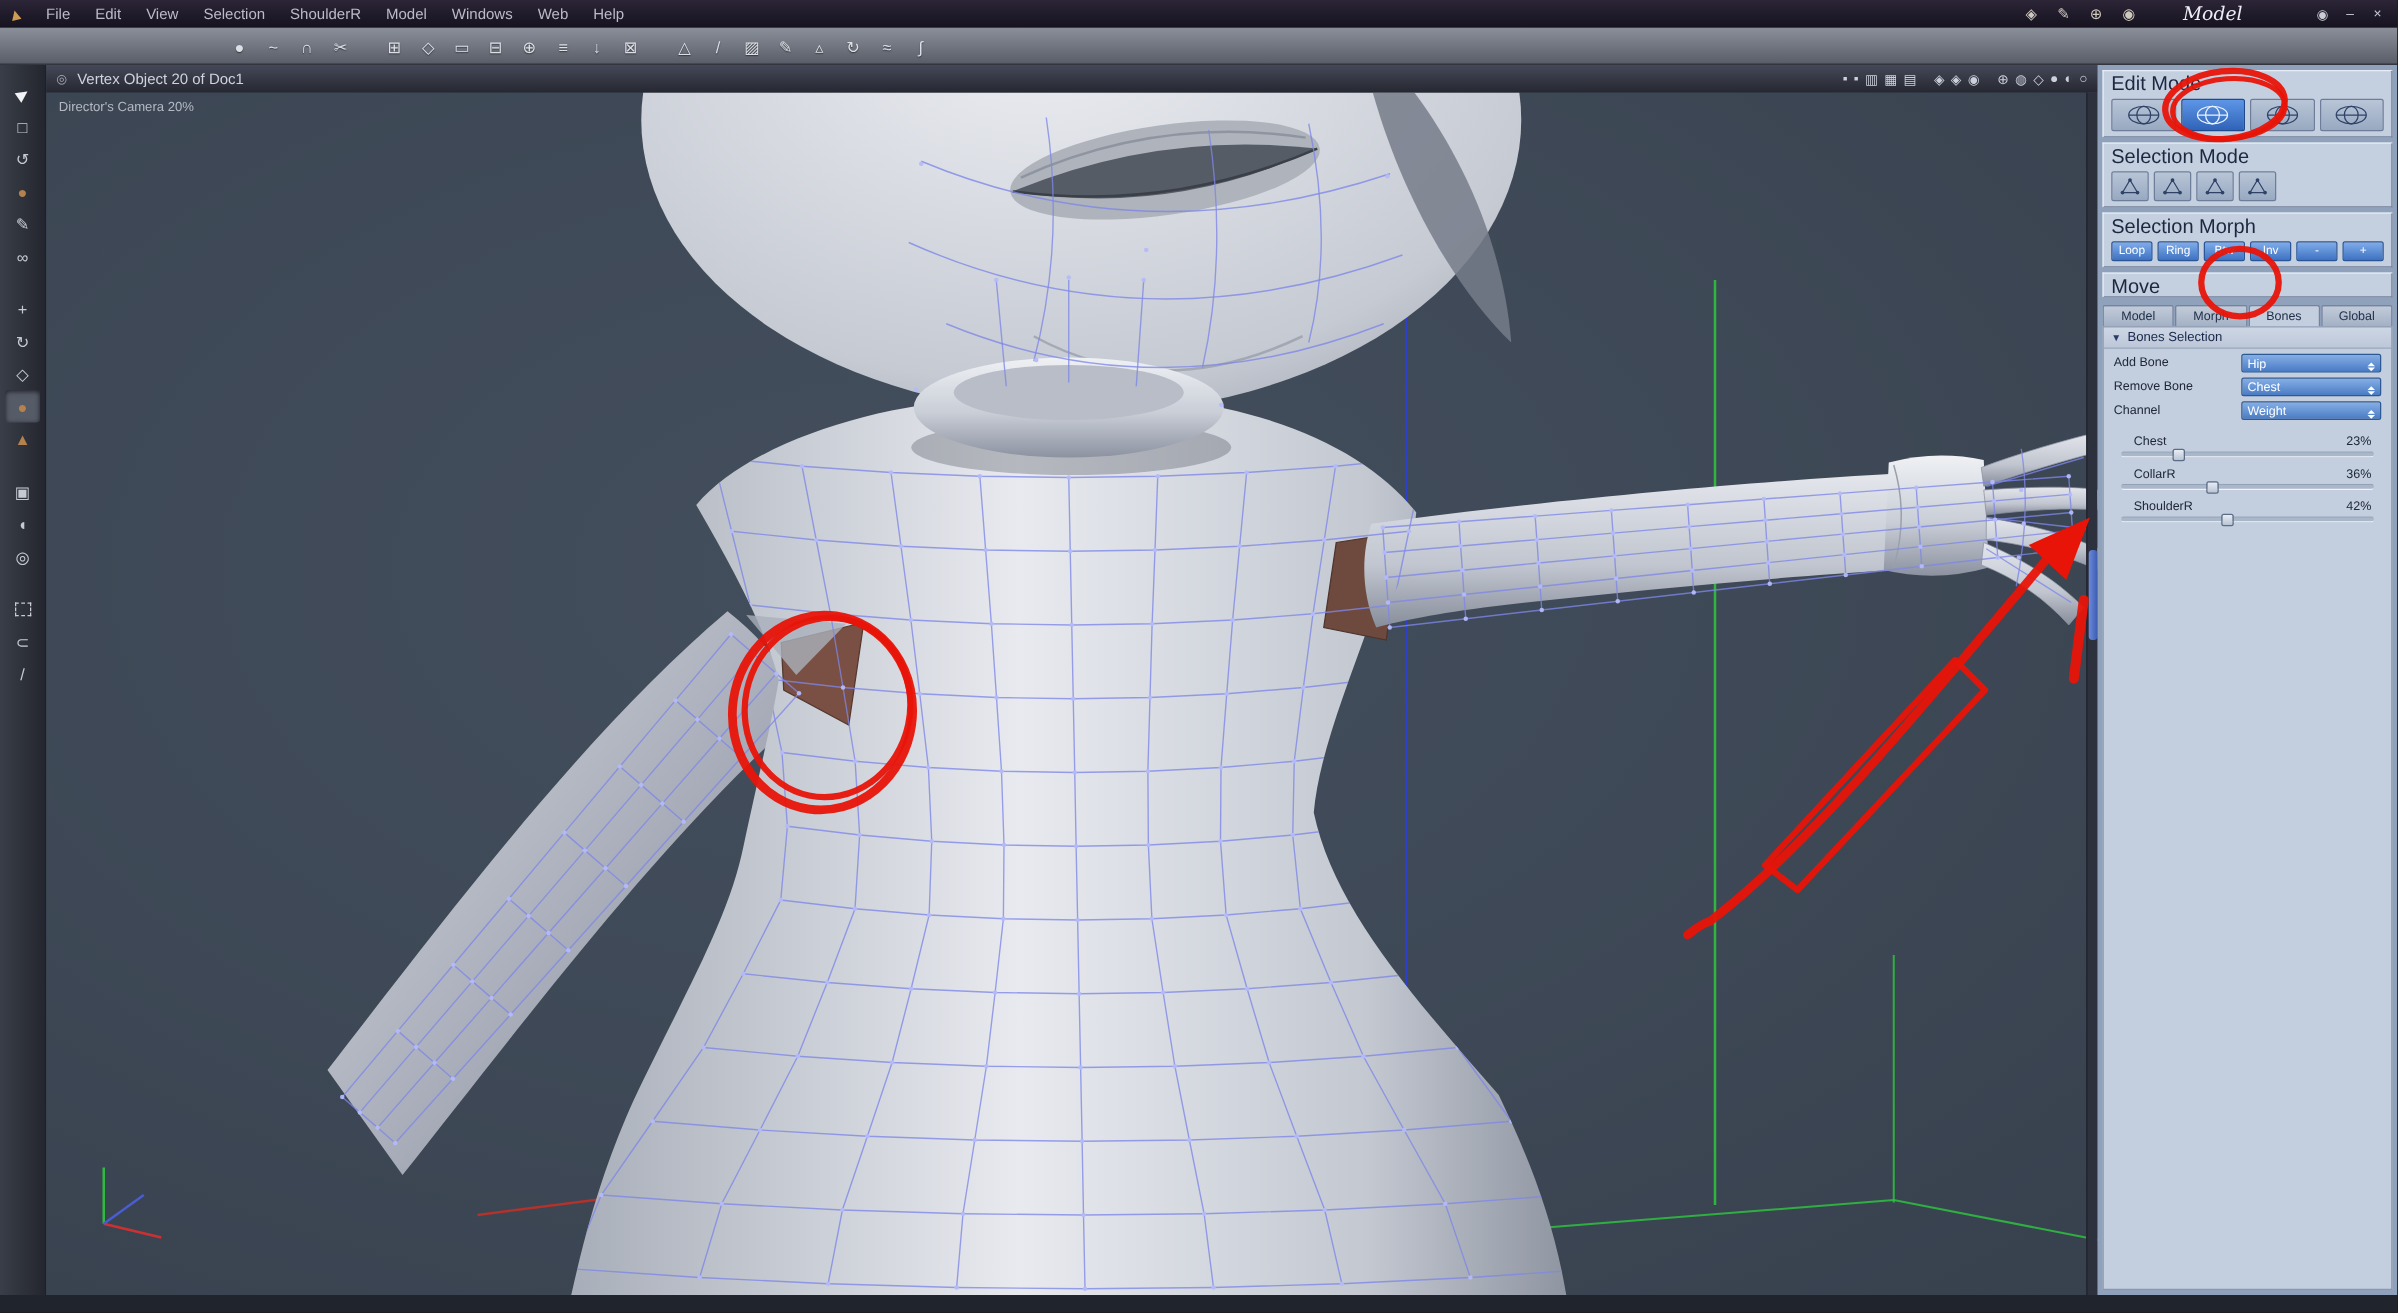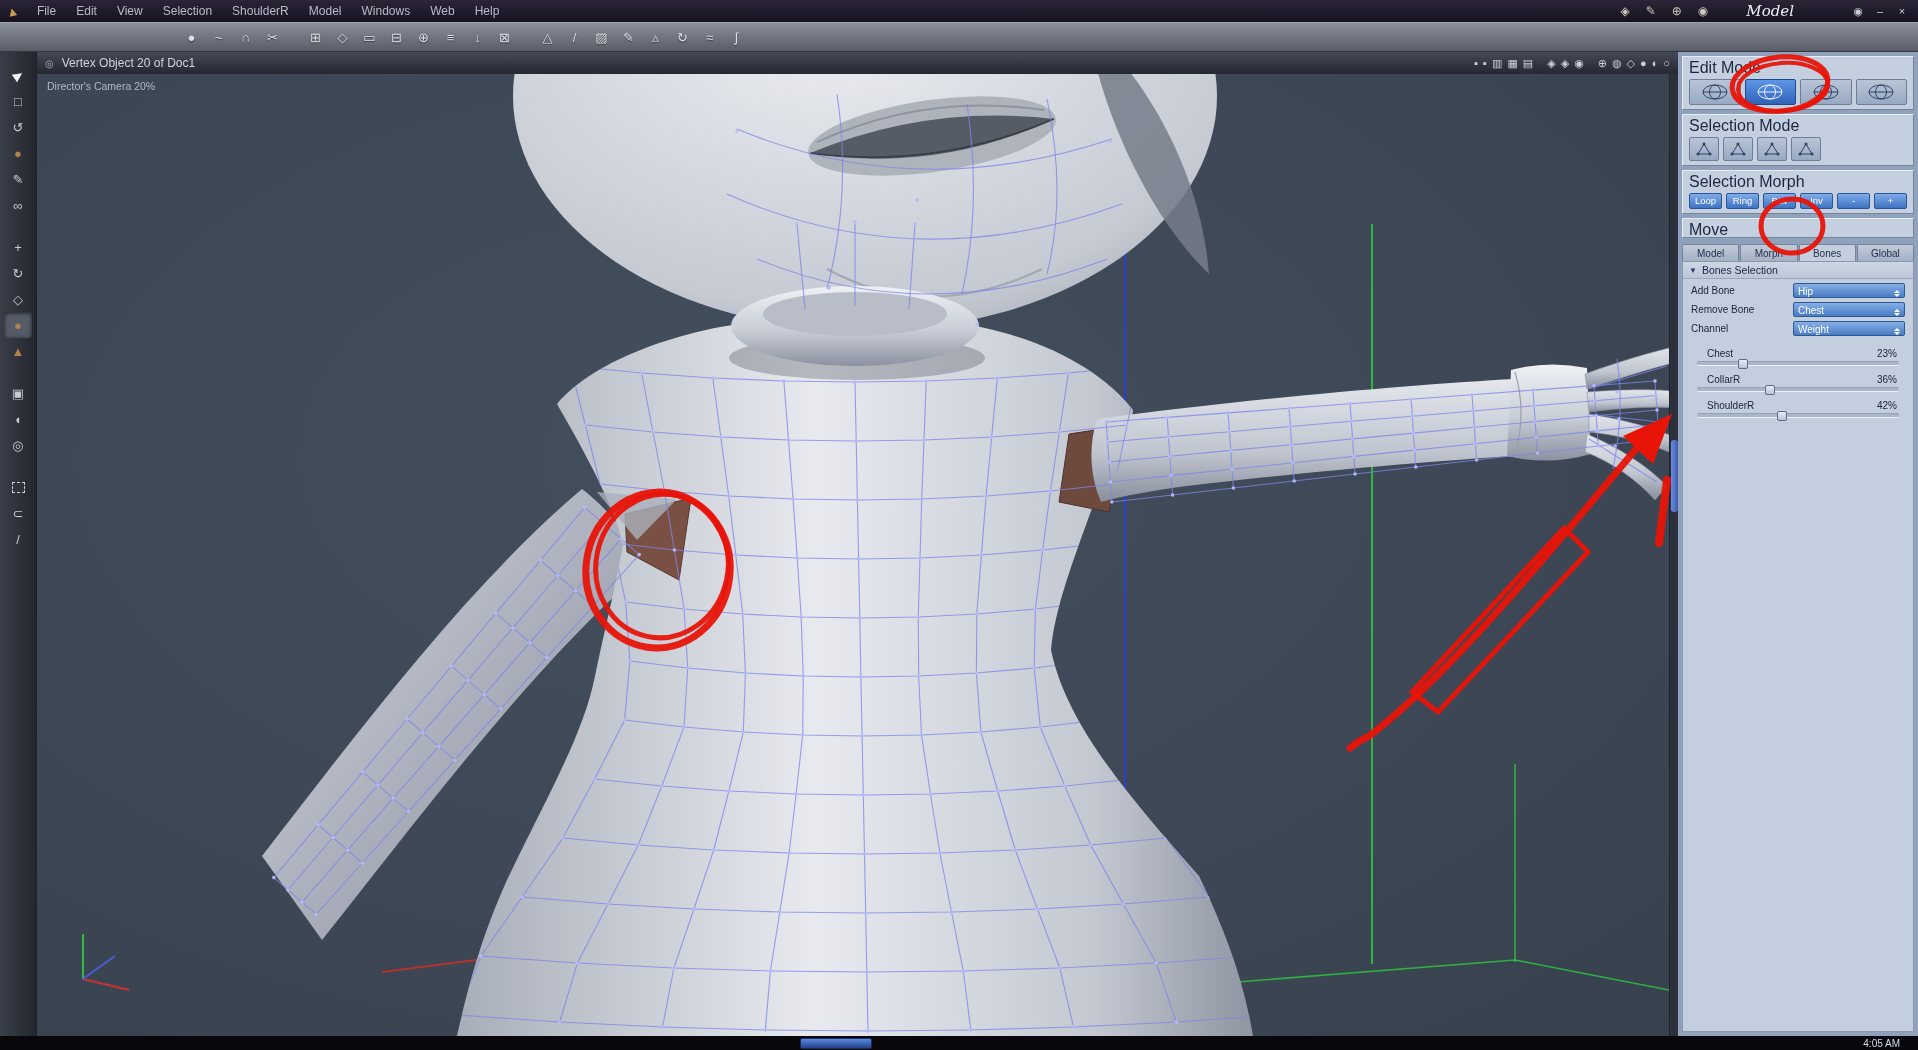--- a/index.html
+++ b/index.html
@@ -857,24 +857,20 @@
               <span class="s-val">42%</span>
             </div>
             <div class="slider-track">
               <div class="thumb" style="left: calc(42% - 5px);"></div>
             </div>
           </div>
         </div>
     </section>
   </aside>
 
-  <footer class="taskbar">
-    <div class="task-sliver"></div>
-    <span class="clock">4:05 AM</span>
-  </footer>
 
   <svg class="annotations" viewBox="0 0 1918 1050">
     <ellipse class="ann w5" cx="1780" cy="84" rx="48" ry="27" transform="rotate(-6 1780 84)" stroke="#e81408"></ellipse>
     <ellipse class="ann w4" cx="1783" cy="87" rx="45" ry="24" transform="rotate(-4 1783 87)" stroke="#e81408"></ellipse>
     <ellipse class="ann w5" cx="1792" cy="226" rx="31" ry="27" stroke="#e81408"></ellipse>
     <ellipse class="ann w7" cx="658" cy="570" rx="72" ry="78" transform="rotate(8 658 570)" stroke="#e81408"></ellipse>
     <ellipse class="ann w5" cx="662" cy="566" rx="66" ry="72" transform="rotate(12 662 566)" stroke="#e81408"></ellipse>
     <path class="ann w7" d="M1350,748 C1360,740 1364,738 1368,737 C1430,690 1500,610 1556,544 C1590,504 1625,462 1652,430" stroke="#e81408"></path>
     <path class="ann w5" d="M1412,692 L1564,528 L1588,552 L1438,712 Z" stroke="#e81408"></path>
     <polygon class="annfill" points="1672,414 1653,464 1623,436" fill="#e81408"></polygon>

